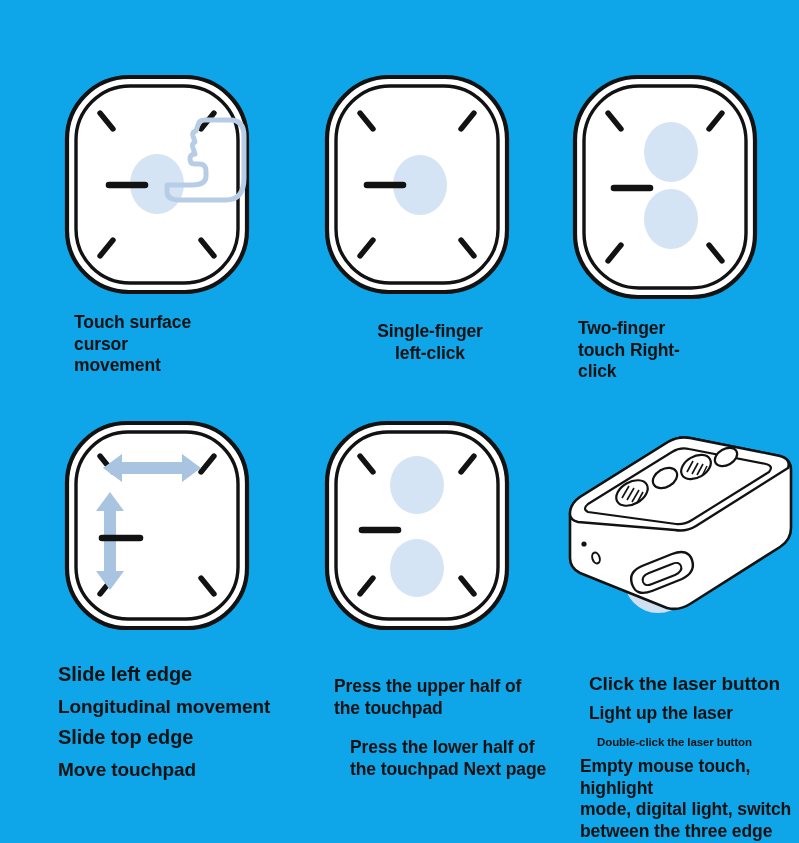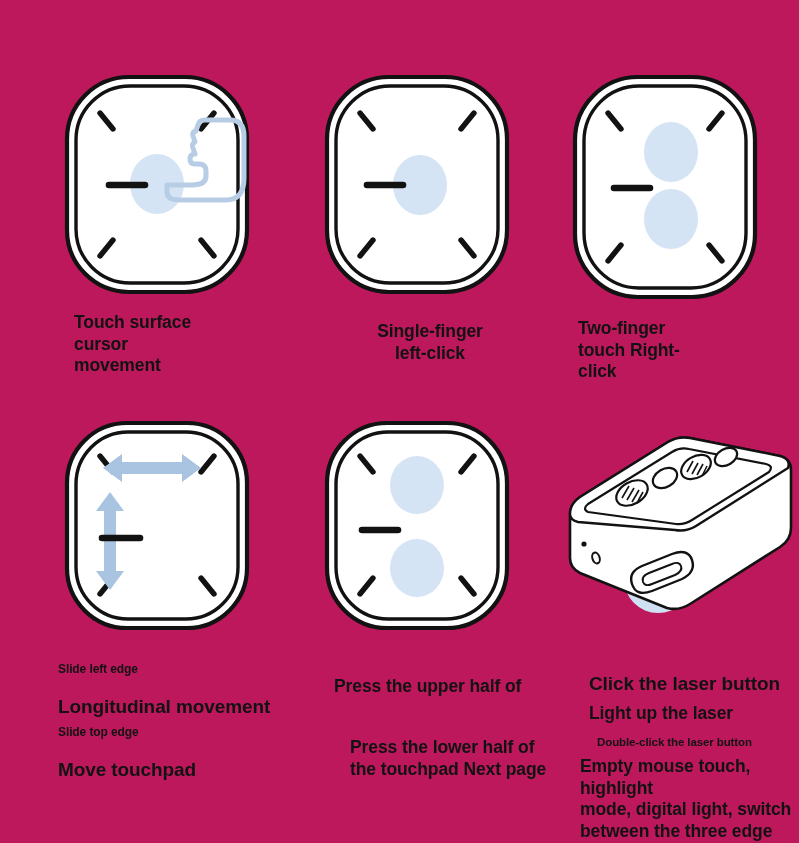--- a/index.html
+++ b/index.html
@@ -13,21 +13,21 @@
     height: 843px;
     position: relative;
     font-family: "Liberation Sans", sans-serif;
     color: #121212;
     overflow: hidden;
   }
 
   .sheet {
     position: absolute;
     inset: 0;
-    background: #be185d;
+    background: #0ea5e9;
   }
 
   
   .panel {
     position: absolute;
   }
 
   
   #panel-cursor   { left: 40px;  top: 72px;  width: 260px; height: 320px; }
   #panel-leftclick{ left: 300px; top: 72px;  width: 260px; height: 320px; }
@@ -58,21 +58,21 @@
     line-height: 1.24;
     letter-spacing: -0.1px;
   }
   .cap-bold {
     font-weight: 700;
     font-size: 17.5px;
     color: #121212;
   }
   .cap-bold-lg {
     font-weight: 700;
-    font-size: 12px;
+    font-size: 20px;
     color: #121212;
   }
   .cap-small {
     font-weight: 700;
     font-size: 19px;
     color: #121212;
   }
   .cap-xsmall {
     font-weight: 700;
     font-size: 11.5px;
@@ -206,20 +206,21 @@
         <line x1="38" y1="176" x2="51" y2="160" stroke="#121212" stroke-width="5.4" stroke-linecap="round"></line>
         <line x1="152" y1="176" x2="139" y2="160" stroke="#121212" stroke-width="5.4" stroke-linecap="round"></line>
         <ellipse cx="95" cy="67" rx="27" ry="29" fill="#d5e4f4"></ellipse>
         <ellipse cx="95" cy="150" rx="27" ry="29" fill="#d5e4f4"></ellipse>
         <line x1="40" y1="112" x2="76" y2="112" stroke="#121212" stroke-width="6.6" stroke-linecap="round"></line>
       </svg>
     </div>
   </div>
   <div class="caption cap-bold" id="cap-press-1">
     <span class="nowrap-line">Press the upper half of</span>
+    <span class="nowrap-line">the touchpad</span>
   </div>
   <div class="caption cap-bold" id="cap-press-2">
     <span class="nowrap-line">Press the lower half of</span>
     <span class="nowrap-line">the touchpad Next page</span>
   </div>
 
   <div class="panel" id="panel-laser">
     <svg width="251" height="215" viewBox="0 0 251 215">
 
       <circle cx="110" cy="161" r="34" fill="#cfe0f2"></circle>

